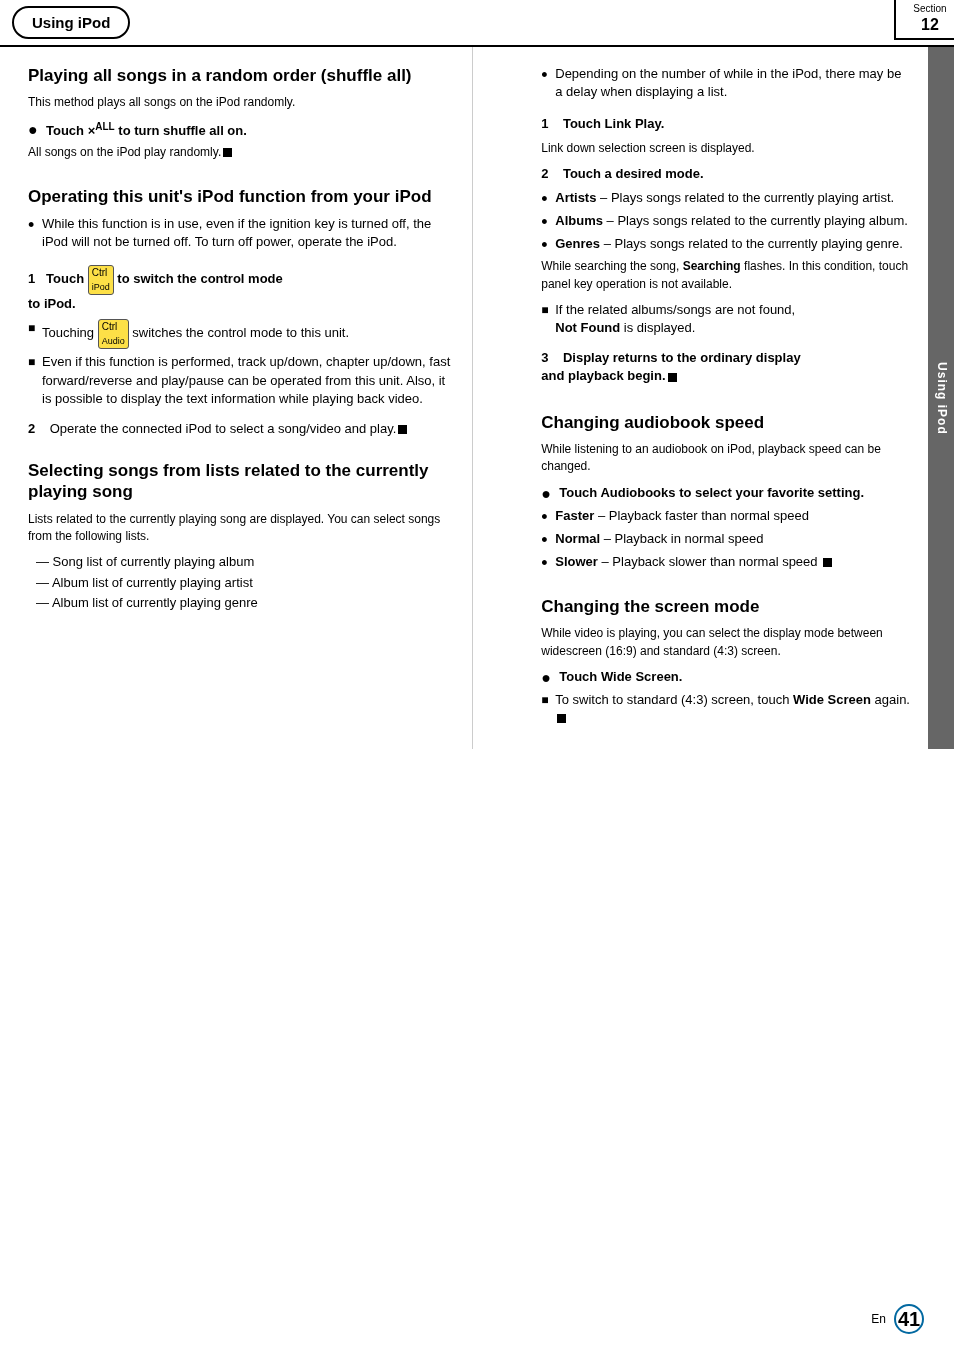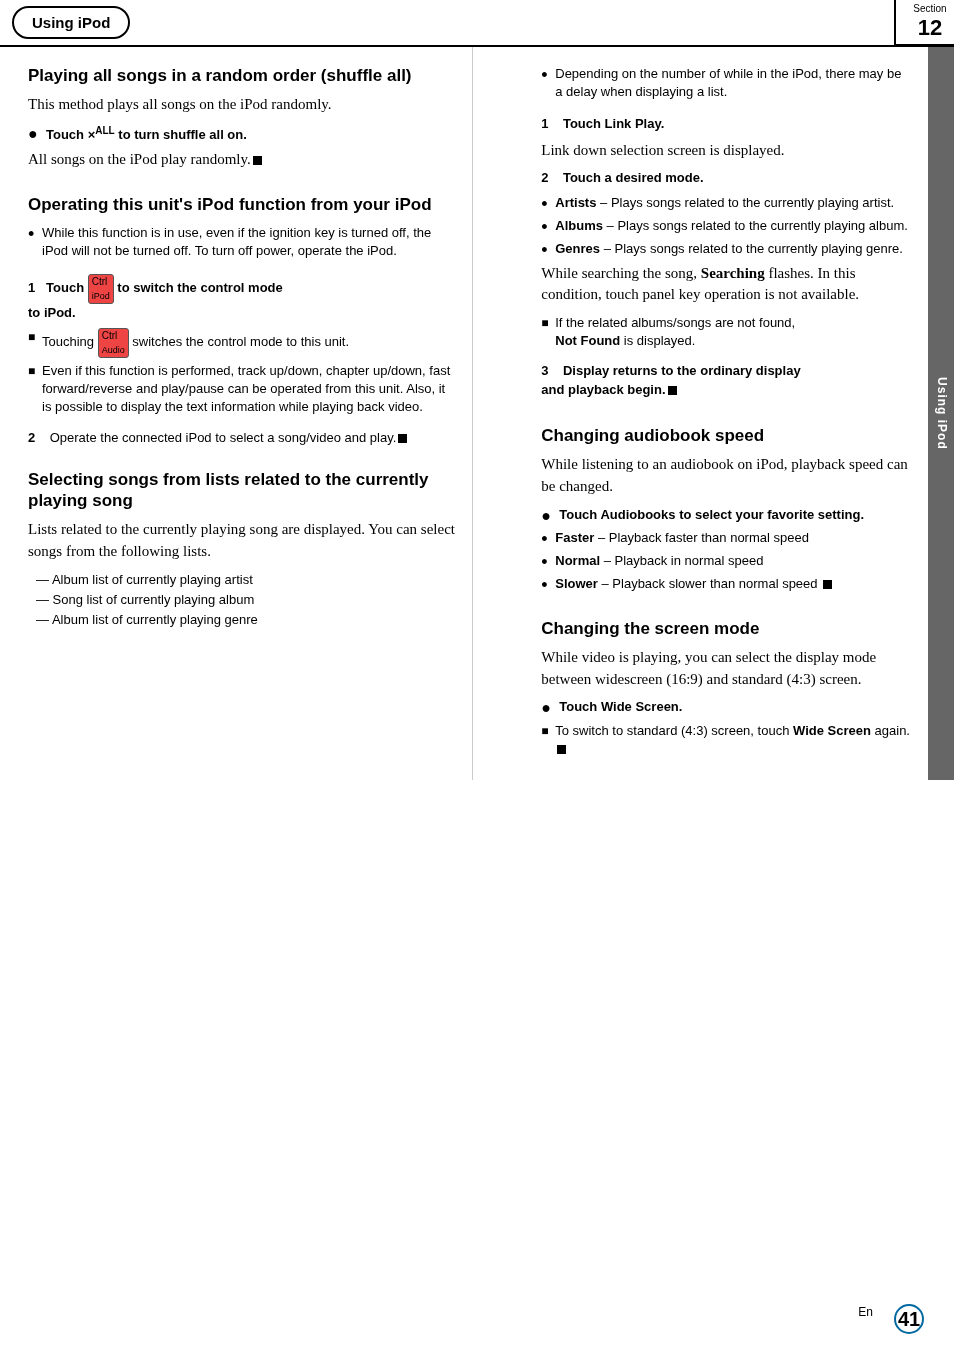--- a/index.html
+++ b/index.html
@@ -41,21 +41,21 @@
       border-left: 2px solid #000;
       border-bottom: 2px solid #000;
       padding: 2px 0 4px 10px;
       min-width: 60px;
     }
     .section-label {
       font-size: 10px;
       font-weight: normal;
     }
     .section-number {
-      font-size: 22px;
+      font-size: 16px;
       font-weight: bold;
       line-height: 1.1;
     }
 
     
     .main-content {
       display: flex;
       flex-direction: row;
       padding: 0;
       gap: 44px;
@@ -74,24 +74,23 @@
 
     
     .section-heading {
       font-size: 17px;
       font-weight: bold;
       margin-bottom: 8px;
       line-height: 1.25;
     }
 
     .body-text {
-      font-size: 15px;
+      font-size: 12px;
       margin-bottom: 8px;
       line-height: 1.45;
-      font-family: Liberation Serif, serif;
     }
 
     
     .bullet-item {
       display: flex;
       align-items: flex-start;
       margin-bottom: 4px;
       font-size: 13px;
       line-height: 1.4;
     }
@@ -138,22 +137,22 @@
       vertical-align: middle;
       margin-left: 2px;
     }
 
     
     .footer {
       position: absolute;
       bottom: 18px;
       right: 30px;
       display: flex;
-      align-items: flex-start;
-      gap: 21px;
+      align-items: center;
+      gap: 8px;
       font-size: 12px;
     }
     .footer-en {
       font-size: 12px;
     }
     .footer-num {
       border: 2px solid #0369a1;
       border-radius: 50%;
       width: 30px;
       height: 30px;
@@ -164,21 +163,21 @@
       font-weight: bold;
     }
 
     .ctrl-icon {
       display: inline-block;
       border: 1px solid #555;
       border-radius: 3px;
       padding: 0 3px;
       font-size: 10px;
       line-height: 1.4;
-      background: #ef4444;
+      background: #fde047;
       vertical-align: middle;
     }
 
     
     .right-col-inner {
       padding-right: 28px;
     }
 
   </style>
 </head>
@@ -243,22 +242,22 @@
         <span class="step-label">2&nbsp;&nbsp;&nbsp;</span>
         <span>Operate the connected iPod to select a song/video and play.<span class="end-square"></span></span>
       </div>
     </div>
 
     <div style="height:16px;"></div>
 
     <div>
       <div class="section-heading">Selecting songs from lists related to the currently playing song</div>
       <div class="body-text">Lists related to the currently playing song are displayed. You can select songs from the following lists.</div>
+      <div class="dash-item">— Song list of currently playing album</div>
       <div class="dash-item">— Album list of currently playing artist</div>
-      <div class="dash-item">— Song list of currently playing album</div>
       <div class="dash-item">— Album list of currently playing genre</div>
     </div>
 
   </div>
 
   <div class="right-col">
     <div class="right-col-inner">
 
       <div>
         <div class="bullet-item">

